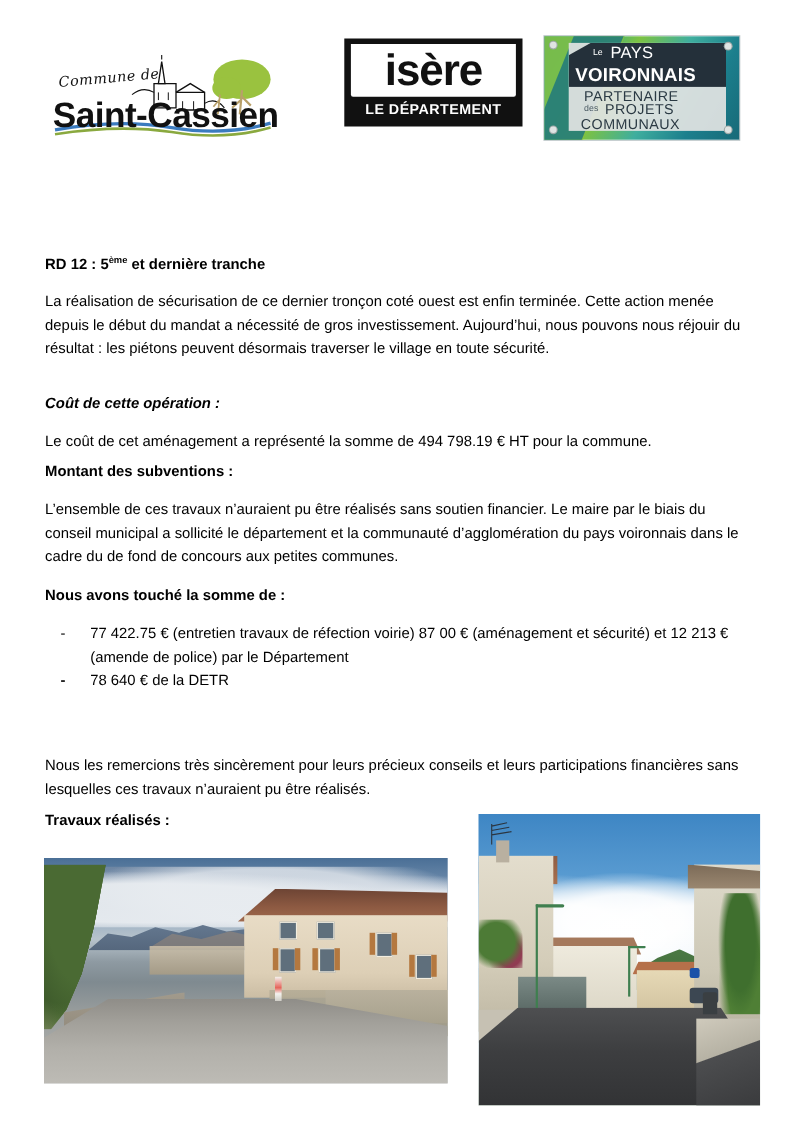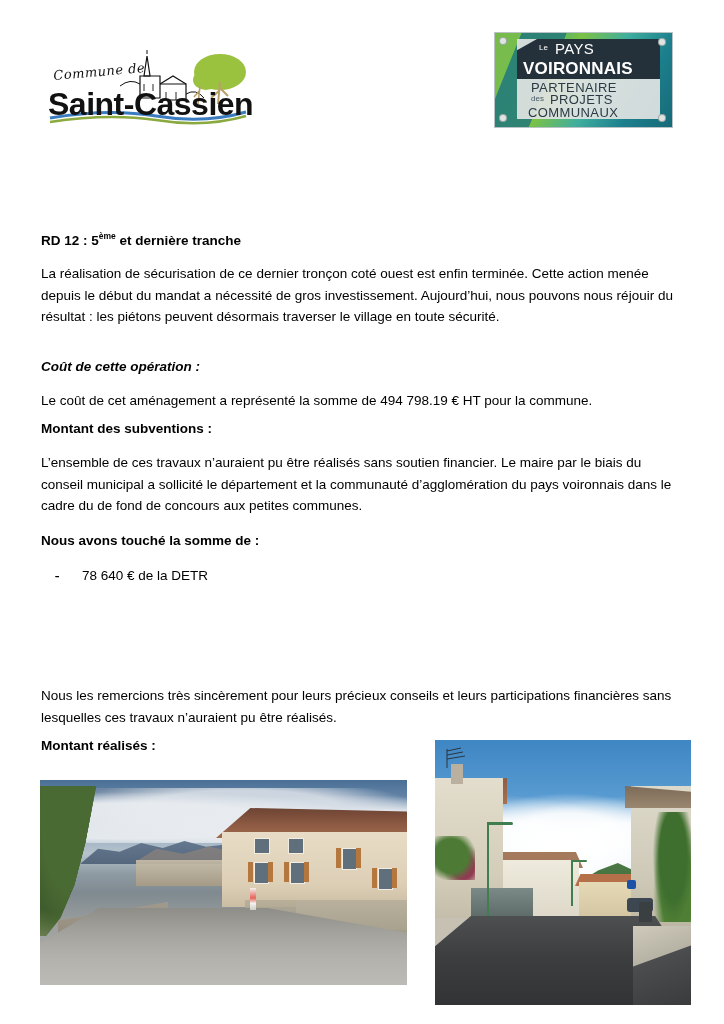--- a/index.html
+++ b/index.html
@@ -433,20 +433,26 @@
         <path d="M172 40 L170 62 M172 46 L180 54 M172 48 L163 56" stroke="#b9a06a" stroke-width="2" fill="none"></path>
         <path d="M152 44 L150 62 M152 48 L146 55" stroke="#b9a06a" stroke-width="1.6" fill="none"></path>
 
         <path d="M2 76 Q60 66 108 74 Q156 82 198 70" fill="none" stroke="#3b7bbf" stroke-width="3"></path>
         <path d="M2 80 Q60 71 108 78 Q156 86 198 74" fill="none" stroke="#8aa93f" stroke-width="2.4"></path>
       </svg>
       <div class="lc-script">Commune de</div>
       <div class="lc-name">Saint-Cassien</div>
     </div>
 
+    <div class="logo-isere">
+      <div class="li-white">
+        <span class="li-word">isère</span>
+      </div>
+      <div class="li-sub">LE DÉPARTEMENT</div>
+    </div>
 
     <div class="logo-pays">
       <div class="lp-diag1"></div>
       <div class="lp-diag2"></div>
       <div class="lp-panel"></div>
       <div class="lp-dark"></div>
       <div class="lp-t1">Le</div>
       <div class="lp-t2">PAYS</div>
       <div class="lp-t3">VOIRONNAIS</div>
       <div class="lp-t4">PARTENAIRE</div>
@@ -472,33 +478,34 @@
 
     <h3 class="sec abs" style="left:0; top:421px;">Montant des subventions :</h3>
 
     <p class="para abs" style="left:0; top:452px; width:642px;">L’ensemble de ces travaux n’auraient pu être réalisés sans soutien financier. Le maire par le biais du conseil municipal a sollicité le département et la communauté d’agglomération du pays voironnais dans le cadre du de fond de concours aux petites communes.</p>
 
     <p class="para abs" style="left:0; top:530px; width:642px;font-weight:bold;">Nous avons touché la somme de :</p>
 
     <ul class="bullets" style="left:14px; top:565px; width:628px;">
       <li>
         <span class="dash">-</span>
+        <span>77 422.75 € (entretien travaux de réfection voirie) 87 00 € (aménagement et sécurité) et 12 213 € (amende de police) par le Département</span>
       </li>
       <li>
         <span class="dash">-</span>
       </li>
       <li>
         <span class="dash">-</span>
         <span>78 640 € de la DETR</span>
       </li>
     </ul>
 
     <p class="para abs" style="left:0; top:685px; width:642px;">Nous les remercions très sincèrement pour leurs précieux conseils et leurs participations financières sans lesquelles ces travaux n’auraient pu être réalisés.</p>
 
-    <h3 class="sec abs" style="left:0; top:738px;">Montant réalisés :</h3>
+    <h3 class="sec abs" style="left:0; top:738px;">Travaux réalisés :</h3>
   </div>
 
   <div class="photo photo-left">
     <div class="pl-clouds"></div>
     <div class="pl-mountain"></div>
     <div class="pl-mountain2"></div>
     <div class="pl-far"></div>
     <div class="pl-house">
       <div class="pl-roof"></div>
       <div class="pl-facade"></div>

